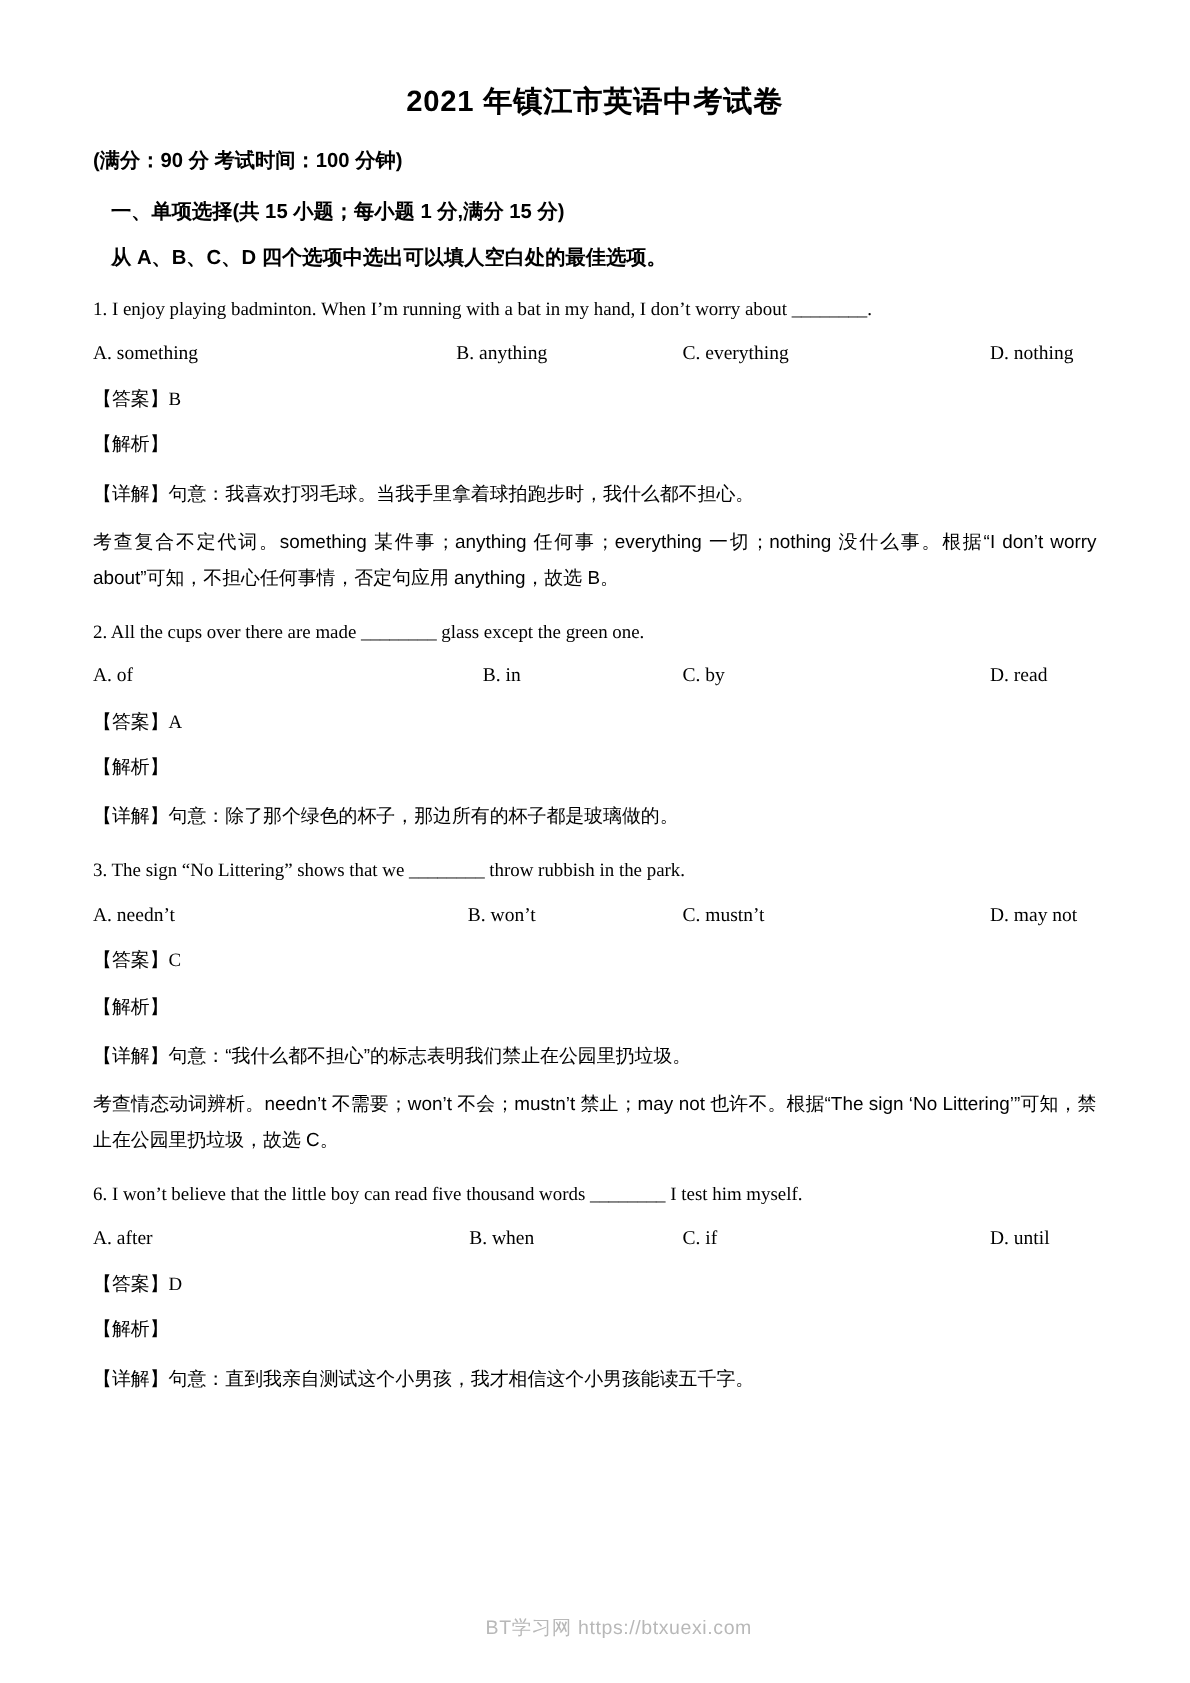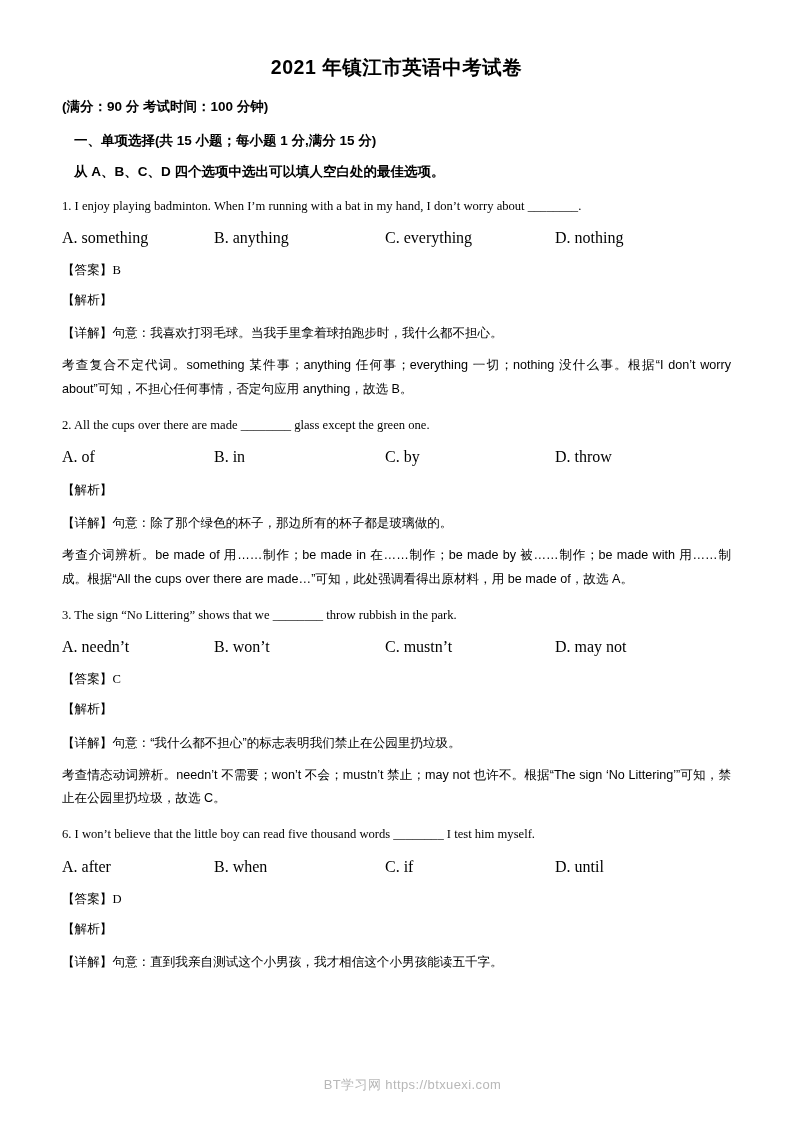--- a/index.html
+++ b/index.html
@@ -47,29 +47,30 @@
   .section-heading.second {
     margin-top: 11px;
   }
   .q-stem {
     font-size: 12.6px;
     margin: 14px 0 0 0;
     line-height: 1.45;
   }
   .options {
     display: flex;
-    font-size: 16px;
+    font-size: 13px;
     margin: 11px 0 0 0;
     line-height: 1.45;
+    gap: 35px;
   }
   .options .opt {
     flex: 0 0 auto;
   }
   .opt-a { width: 152px; }
-  .opt-b { width: 171px; }
+  .opt-b { width: 171px; text-align: center; }
   .opt-c { width: 170px; }
   .opt-d { width: auto; }
   .ans-line, .ana-line {
     font-size: 12.6px;
     margin: 12px 0 0 0;
     line-height: 1.45;
   }
   .tag {
     color: #000000;
   }
@@ -130,29 +131,31 @@
     </div>
     <div class="explain-block cn">考查复合不定代词。something 某件事；anything 任何事；everything 一切；nothing 没什么事。根据“I don’t worry about”可知，不担心任何事情，否定句应用 anything，故选 B。</div>
   </div>
 
   <div>
     <div class="q-stem">2. All the cups over there are made ________ glass except the green one.</div>
     <div class="options">
       <span class="opt opt-a">A. of</span>
       <span class="opt opt-b">B. in</span>
       <span class="opt opt-c">C. by</span>
-      <span class="opt opt-d">D. throw</span>
+      <span class="opt opt-d">D. read</span>
+    </div>
+    <div class="ans-line">
+      <span class="tag cn">【答案】</span><span>A</span>
     </div>
     <div class="ana-line">
       <span class="tag cn">【解析】</span>
     </div>
     <div class="detail-block cn">
       <span>【详解】</span><span>句意：除了那个绿色的杯子，那边所有的杯子都是玻璃做的。</span>
     </div>
-    <div class="explain-block cn">考查介词辨析。be made of 用……制作；be made in 在……制作；be made by 被……制作；be made with 用……制成。根据“All the cups over there are made…”可知，此处强调看得出原材料，用 be made of，故选 A。</div>
   </div>
 
   <div>
     <div class="q-stem">3. The sign “No Littering” shows that we ________ throw rubbish in the park.</div>
     <div class="options">
       <span class="opt opt-a">A. needn’t</span>
       <span class="opt opt-b">B. won’t</span>
       <span class="opt opt-c">C. mustn’t</span>
       <span class="opt opt-d">D. may not</span>
     </div>

